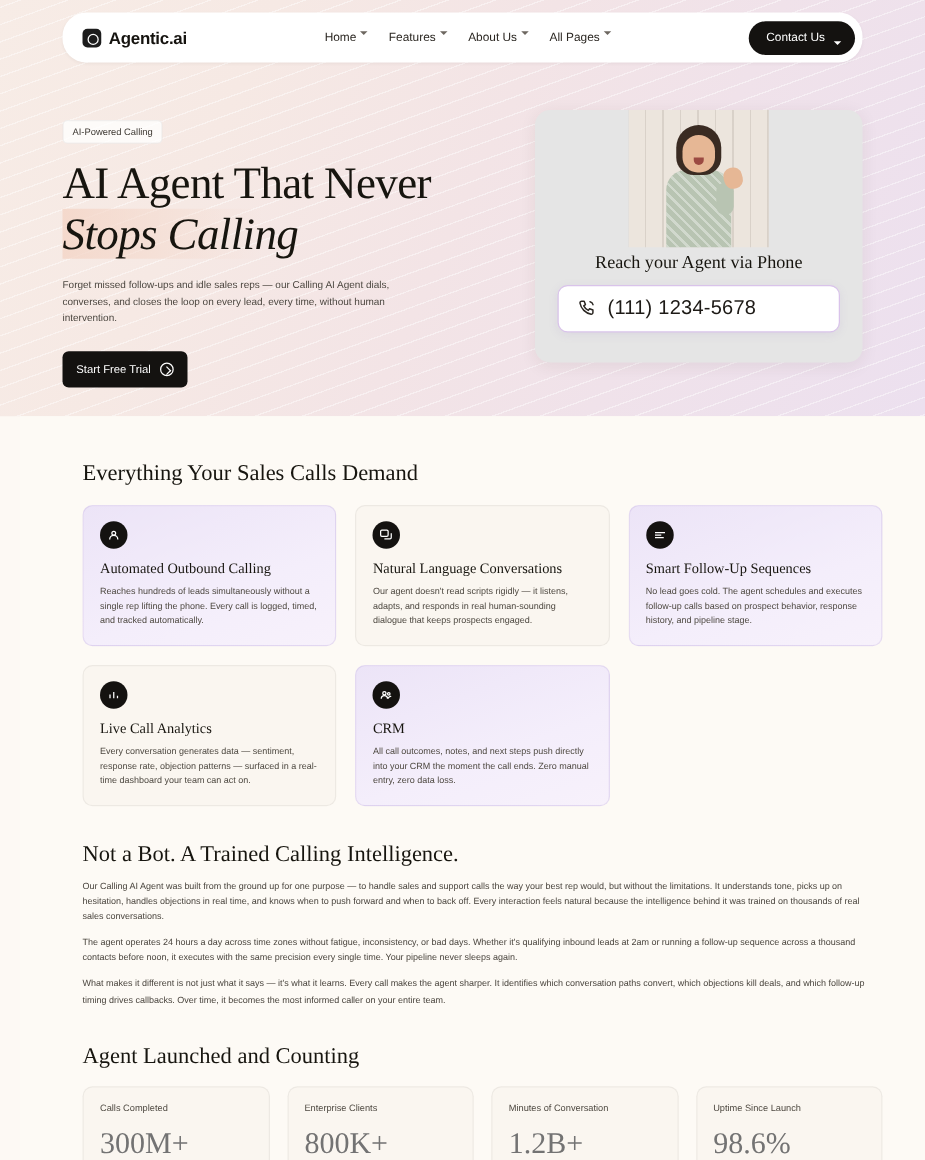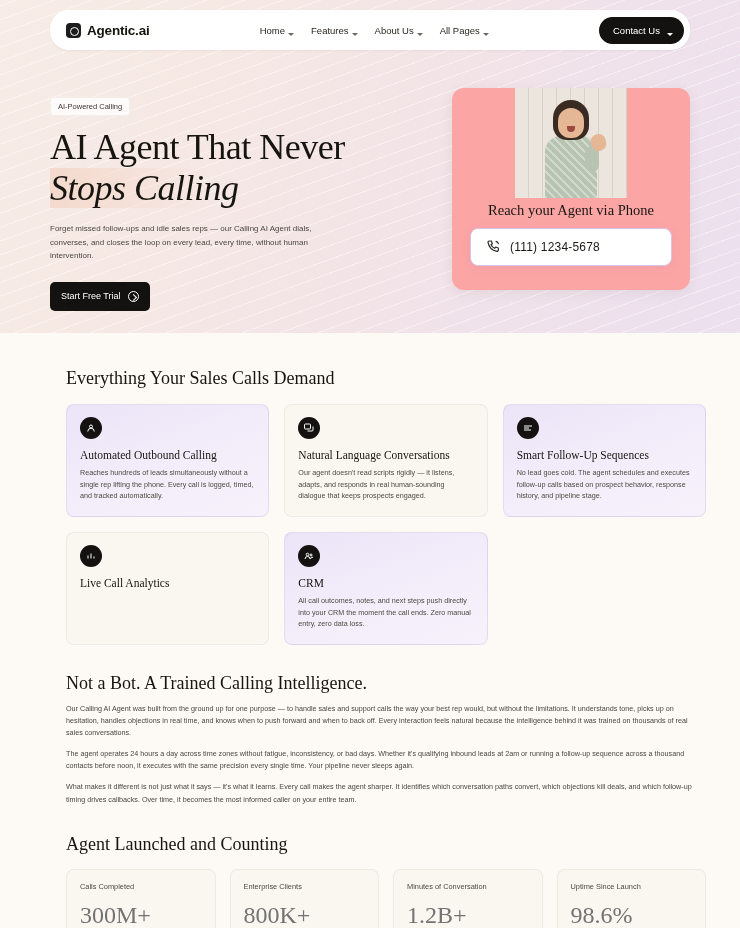--- a/index.html
+++ b/index.html
@@ -78,21 +78,21 @@
     color: #15130f;
     letter-spacing: -0.2px;
   }
   .nav-links {
     display: flex;
     align-items: center;
     gap: 17px;
     margin: 0 auto;
   }
   .nav-link {
-    display: flex; align-items: flex-end; gap: 3px;
+    display: flex; align-items: flex-start; gap: 3px;
     font-size: 9.5px;
     color: #2b2722;
     cursor: pointer;
   }
   .caret {
     width: 0; height: 0;
     border-left: 3px solid transparent;
     border-right: 3px solid transparent;
     border-top: 3.5px solid #6d6760;
   }
@@ -169,23 +169,23 @@
     width: 4px; height: 4px;
     border-top: 1px solid #fff;
     border-right: 1px solid #fff;
     transform: rotate(45deg);
   }
 
   
   .hero-card {
     position: absolute;
     right: 50px; top: 88px;
-    width: 238px;
+    width: 262px;
     height: 202px;
-    background: #fca5a5;
+    background: #e5e5e5;
     border-radius: 12px;
     box-shadow: 0 3px 14px rgba(60,40,30,0.07);
     z-index: 3;
     overflow: hidden;
   }
   .photo-wrap {
     position: absolute;
     top: 0; left: 0; right: 0;
     height: 110px;
     overflow: hidden;
@@ -288,21 +288,21 @@
     align-items: center;
     gap: 9px;
     padding-left: 14px;
     box-shadow: 0 2px 8px rgba(140,110,190,0.10);
   }
   .phone-ico {
     width: 16px; height: 16px;
     color: #2b2722;
   }
   .phone-num {
-    font-size: 12px;
+    font-size: 16px;
     color: #1d1a16;
     letter-spacing: 0.2px;
   }
 
   
   .body-sec {
     position: absolute;
     top: 333px; left: 16px;
     width: 740px;
     height: 595px;
@@ -496,20 +496,21 @@
           <div class="card-p">No lead goes cold. The agent schedules and executes follow-up calls based on prospect behavior, response history, and pipeline stage.</div>
         </div>
 
         <div class="card plain">
           <div class="card-ico">
             <svg width="12" height="12" viewBox="0 0 24 24" fill="none" stroke="currentColor" stroke-width="2">
                 <path d="M6 17V11M12 17V7M18 17v-4"></path>
               </svg>
           </div>
           <div class="card-h">Live Call Analytics</div>
+          <div class="card-p">Every conversation generates data — sentiment, response rate, objection patterns — surfaced in a real-time dashboard your team can act on.</div>
         </div>
 
         <div class="card violet">
           <div class="card-ico">
             <svg width="12" height="12" viewBox="0 0 24 24" fill="none" stroke="currentColor" stroke-width="2">
                 <circle cx="9" cy="9" r="2.6"></circle>
                 <circle cx="16" cy="10" r="2"></circle>
                 <path d="M4 18a5 5 0 0 1 10 0M15 18a4 4 0 0 1 5-3.6"></path>
               </svg>
           </div>

